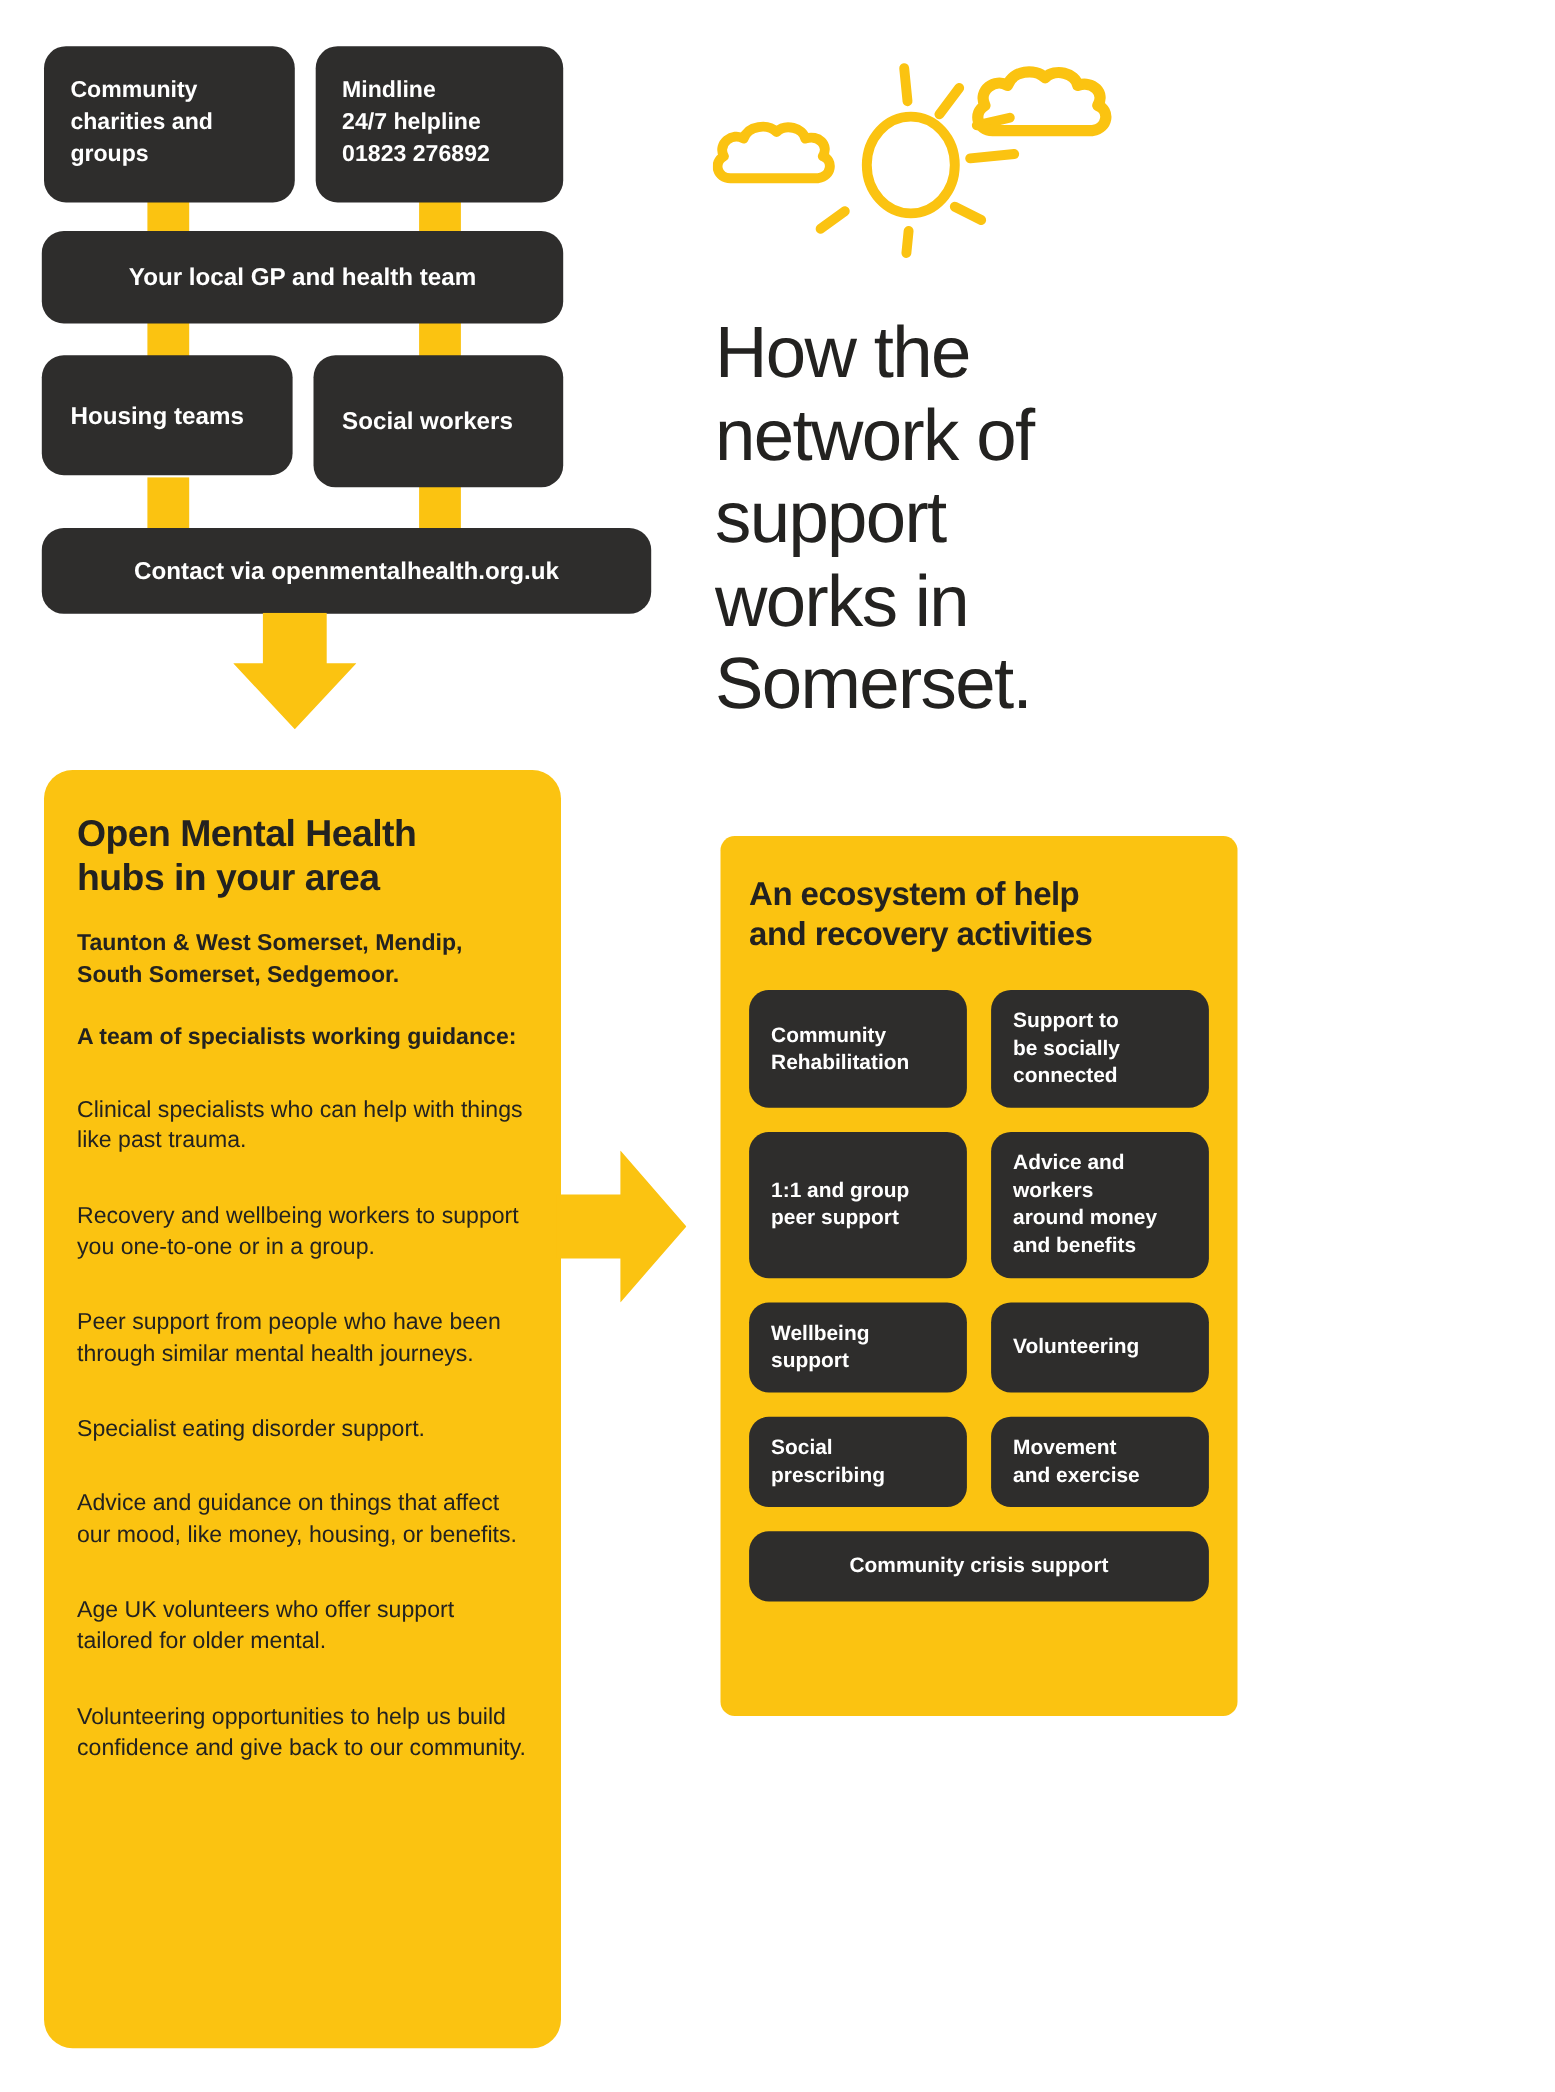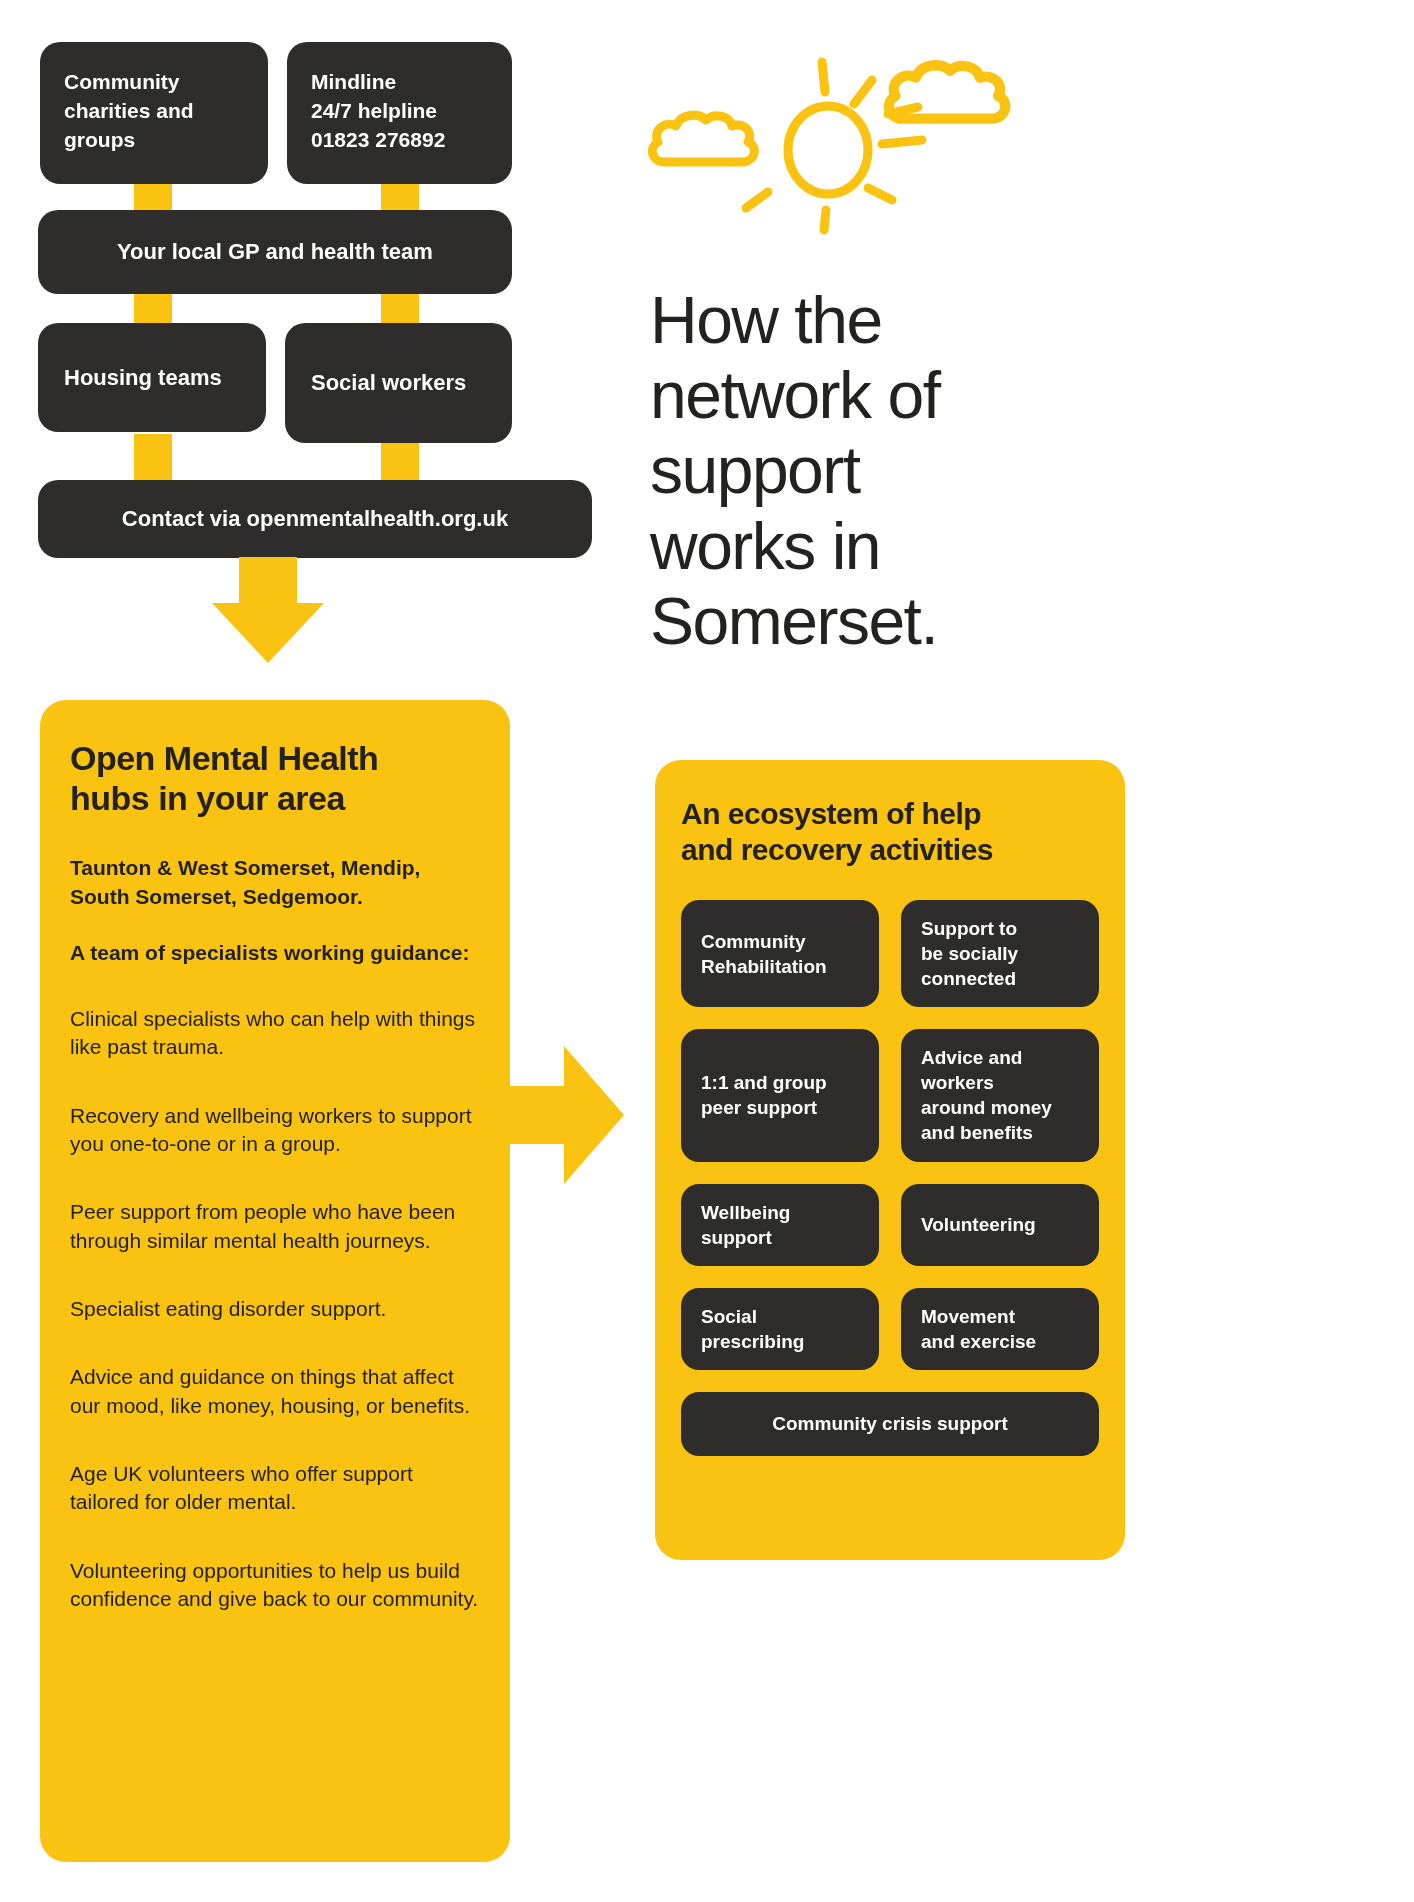--- a/index.html
+++ b/index.html
@@ -20,25 +20,25 @@
 
   .doodle { position:absolute; color:var(--yellow,#fbc311); z-index:0; }
   .arrow  { position:absolute; color:var(--yellow,#fbc311); z-index:2; }
 
   .page-title { position:absolute; left:650px; top:283px; width:510px; font-size:66px; font-weight:400;
                 line-height:1.14; color:var(--ink,#232220); white-space:pre-line; letter-spacing:-1.5px; }
 
   .card { position:absolute; background:var(--yellow,#fbc311); border-radius:26px; color:var(--ink,#1e1d1a); }
   .hub-card { left:40px; top:700px; width:470px; height:1162px; padding:38px 30px; }
   .hub-title { font-size:34px; font-weight:800; line-height:1.18; white-space:pre-line; letter-spacing:-0.5px; }
-  .hub-areas { margin-top:36px; font-size:21px; font-weight:bold; line-height:1.35; white-space:pre-line; }
+  .hub-areas { margin-top:26px; font-size:21px; font-weight:bold; line-height:1.35; white-space:pre-line; }
   .hub-subtitle { margin-top:30px; font-size:21px; font-weight:bold; }
   .hub-par { margin-top:40px; font-size:21px; line-height:1.35; }
 
-  .eco-card { left:655px; top:760px; width:470px; height:800px; padding:36px 26px; }
+  .eco-card { left:655px; top:760px; width:470px; height:800px; padding:36px 26px;border-radius:13px; }
   .eco-title { font-size:30px; font-weight:800; line-height:1.2; white-space:pre-line; letter-spacing:-0.5px; }
   .eco-grid { margin-top:32px; display:grid; grid-template-columns:1fr 1fr; gap:22px; }
   .eco-box { background:var(--dark,#2e2d2c); color:#fff; border-radius:18px; padding:16px 20px;
              font-size:19px; font-weight:bold; line-height:1.32; white-space:pre-line;
              display:flex; align-items:center; }
   .eco-box.wide { grid-column:1 / -1; justify-content:center; text-align:center; min-height:64px; }
 </style>
 </head>
 <body>
 

